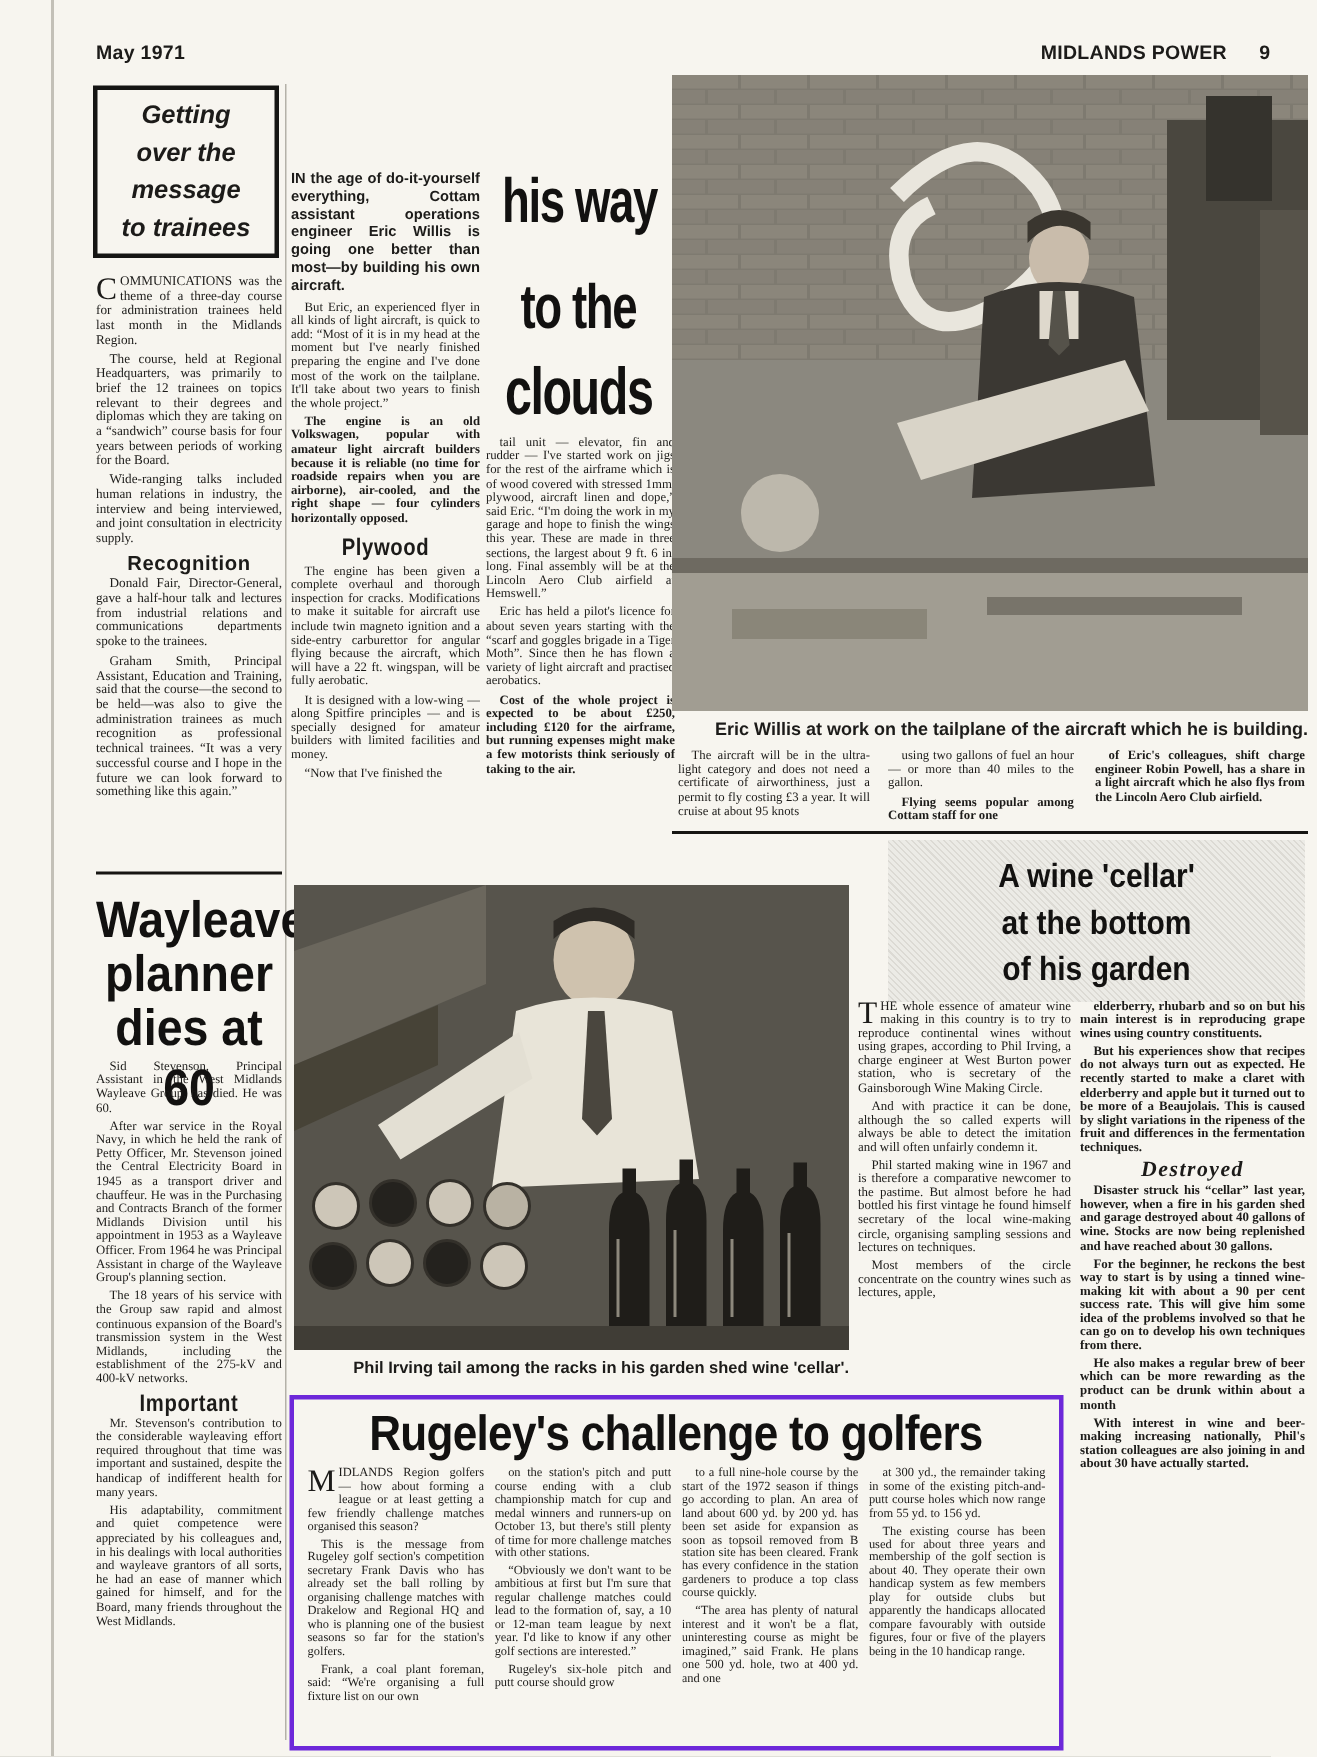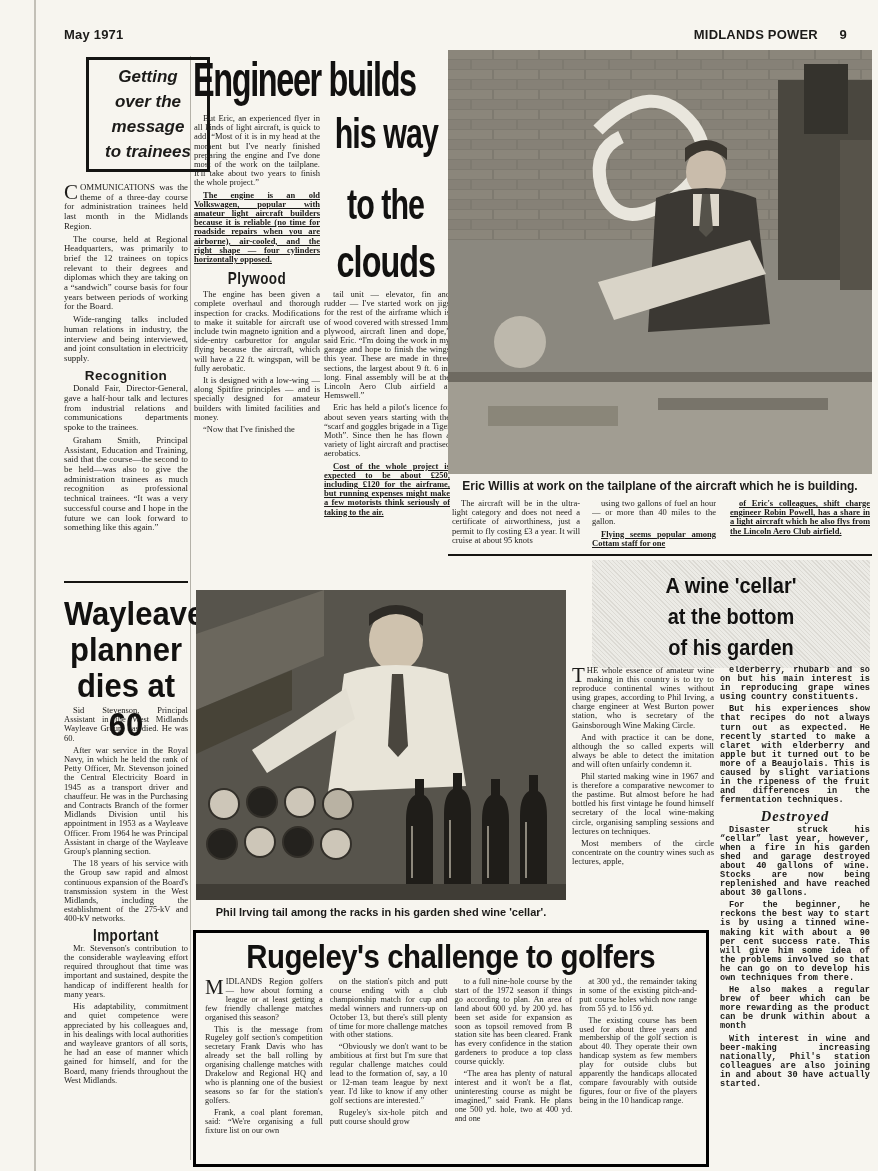--- a/index.html
+++ b/index.html
@@ -14,56 +14,56 @@
 
   
   .hdr{font-family:"Liberation Sans",sans-serif;font-weight:700;font-size:13px;letter-spacing:.2px;}
 
   
   .artext{font-size:8.8px;line-height:9.7px;text-align:justify;}
   .artext.sm{font-size:8.5px;line-height:9.2px;}
   .artext.golf{font-size:8.3px;line-height:8.9px;}
   .artext p{margin:0 0 3px;text-indent:9px;}
   .artext p.drop{text-indent:0;}
-  .artext p.b{font-weight:700;text-decoration:underline;}
+  .artext p.b{font-weight:700;}
   .dropcap{float:left;font-size:21px;line-height:17px;padding:1px 2px 0 0;}
-  .bold-col p{font-weight:700;font-family:Liberation Mono, monospace;}
+  .bold-col p{font-weight:700;}
 
   
   .hl{font-family:"Liberation Sans",sans-serif;font-weight:700;color:#121110;}
   .boxed-title{border:3px solid #151513;text-align:center;
                font-family:"Liberation Sans",sans-serif;font-weight:700;font-style:italic;
-               font-size:17px;line-height:25px;padding-top:4px;margin-left:24px;}
+               font-size:17px;line-height:25px;padding-top:4px;}
   .subhead{font-family:"Liberation Sans",sans-serif;font-weight:700;text-align:center;
            font-size:13.5px;margin:7px 0 4px;letter-spacing:.4px;text-indent:0;}
   .subhead.cond{transform:scaleY(1.18);}
   .subhead.ital{font-family:"Liberation Serif",serif;font-style:italic;font-size:14.5px;letter-spacing:1px;}
   .intro{font-family:"Liberation Sans",sans-serif;font-weight:700;font-size:9.8px;
          line-height:11.8px;text-align:justify;margin-bottom:3px;}
 
   #engineer-headline span{display:inline-block;white-space:nowrap;font-size:36px;
         letter-spacing:-1.5px;transform:scale(.9,1.32);transform-origin:0 0;}
   .sideword{width:128px;text-align:center;}
   .sideword span{display:inline-block;white-space:nowrap;letter-spacing:-1px;
         transform:scale(.95,1.3);transform-origin:center top;}
   .wayleave-hl{width:124px;text-align:center;font-size:31px;line-height:36px;}
   .wayleave-hl span{display:inline-block;transform:scaleY(1.1);transform-origin:center top;}
   .wine-box{background:#ecebe6;
      background-image:repeating-linear-gradient(45deg,#dcdad4 0 1px,rgba(0,0,0,0) 1px 3px);
      text-align:center;padding-top:8px;}
   .wine-box .line{font-size:20px;line-height:31px;}
   .wine-box .line span{display:inline-block;white-space:nowrap;transform:scaleY(1.12);transform-origin:center top;}
-  .golf-box{border:3px solid #000000;background:#f7f5ef;}
+  .golf-box{border:3px solid #6d28d9;background:#f7f5ef;}
   .golf-hl{text-align:center;margin-top:5px;}
   .golf-hl span{display:inline-block;font-size:30px;letter-spacing:-.5px;
         transform:scale(.98,1.1);transform-origin:center top;white-space:nowrap;}
   .golf-cols{display:flex;gap:7px;padding:6px 9px 0 9px;}
   .golf-cols>div{flex:1;overflow:hidden;}
 
-  .caption{font-family:"Liberation Sans",sans-serif;font-weight:700;text-align:center;}
+  .caption{font-family:"Liberation Sans",sans-serif;font-weight:700;text-align:right;}
   .clip{overflow:hidden;}
 </style>
 </head>
 <body>
 
 <div class="page">
 
   <div class="edge-line" style="left:34px;top:0;width:2px;height:1171px;"></div>
   <div class="vrule" style="left:190px;top:56px;height:1104px;"></div>
 
@@ -107,25 +107,23 @@
         <p>After war service in the Royal Navy, in which he held the rank of Petty Officer, Mr. Stevenson joined the Central Electricity Board in 1945 as a transport driver and chauffeur. He was in the Purchasing and Contracts Branch of the former Midlands Division until his appointment in 1953 as a Wayleave Officer. From 1964 he was Principal Assistant in charge of the Wayleave Group's planning section.</p>
         <p>The 18 years of his service with the Group saw rapid and almost continuous expansion of the Board's transmission system in the West Midlands, including the establishment of the 275-kV and 400-kV networks.</p>
       </div>
     <div class="subhead cond">Important</div>
     <div>
         <p>Mr. Stevenson's contribution to the considerable wayleaving effort required throughout that time was important and sustained, despite the handicap of indifferent health for many years.</p>
         <p>His adaptability, commitment and quiet competence were appreciated by his colleagues and, in his dealings with local authorities and wayleave grantors of all sorts, he had an ease of manner which gained for himself, and for the Board, many friends throughout the West Midlands.</p>
       </div>
   </div>
 
-  <div class="abs hl" id="engineer-headline" style="left:193px;top:52px;">
-    <span>Engineer builds</span>
-  </div>
 
   <div class="abs clip" style="left:194px;top:114px;width:126px;height:470px;">
+    <div class="intro">IN the age of do-it-yourself everything, Cottam assistant operations engineer Eric Willis is going one better than most—by building his own aircraft.</div>
     <div class="artext sm">
         <p>But Eric, an experienced flyer in all kinds of light aircraft, is quick to add: “Most of it is in my head at the moment but I've nearly finished preparing the engine and I've done most of the work on the tailplane. It'll take about two years to finish the whole project.”</p>
         <p class="b">The engine is an old Volkswagen, popular with amateur light aircraft builders because it is reliable (no time for roadside repairs when you are airborne), air-cooled, and the right shape — four cylinders horizontally opposed.</p>
       </div>
     <div class="subhead cond">Plywood</div>
     <div class="artext sm">
         <p>The engine has been given a complete overhaul and thorough inspection for cracks. Modifications to make it suitable for aircraft use include twin magneto ignition and a side-entry carburettor for angular flying because the aircraft, which will have a 22 ft. wingspan, will be fully aerobatic.</p>
         <p>It is designed with a low-wing — along Spitfire principles — and is specially designed for amateur builders with limited facilities and money.</p>
         <p>“Now that I've finished the</p>
       </div>

